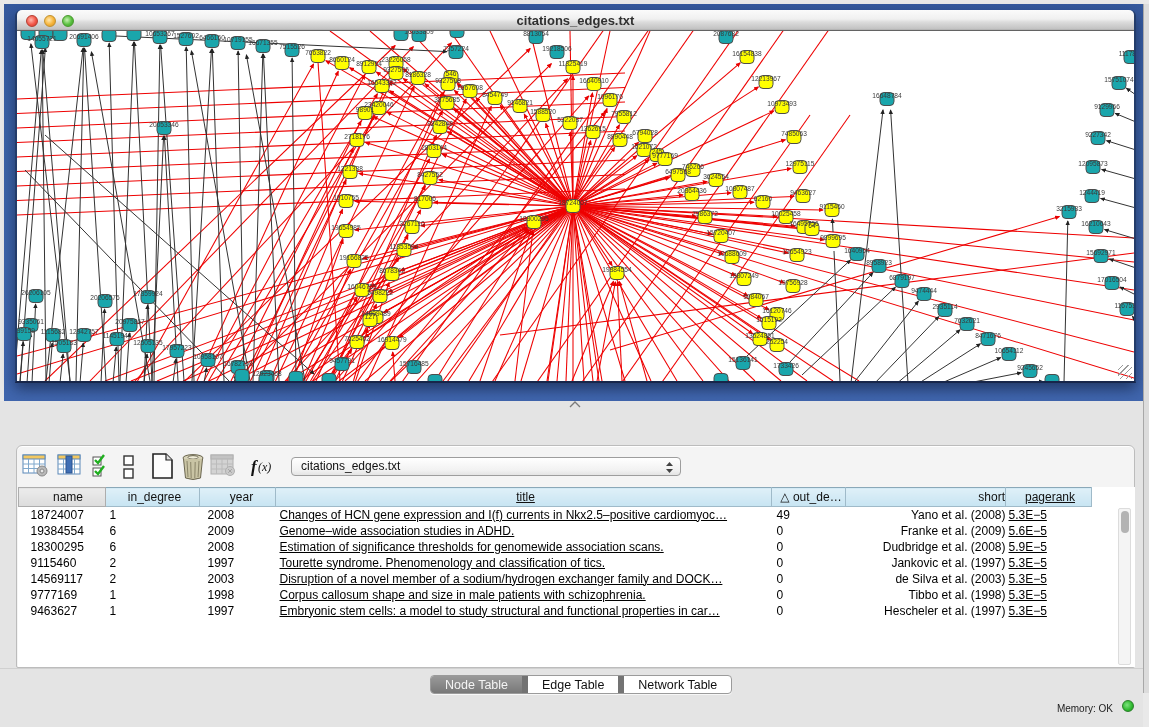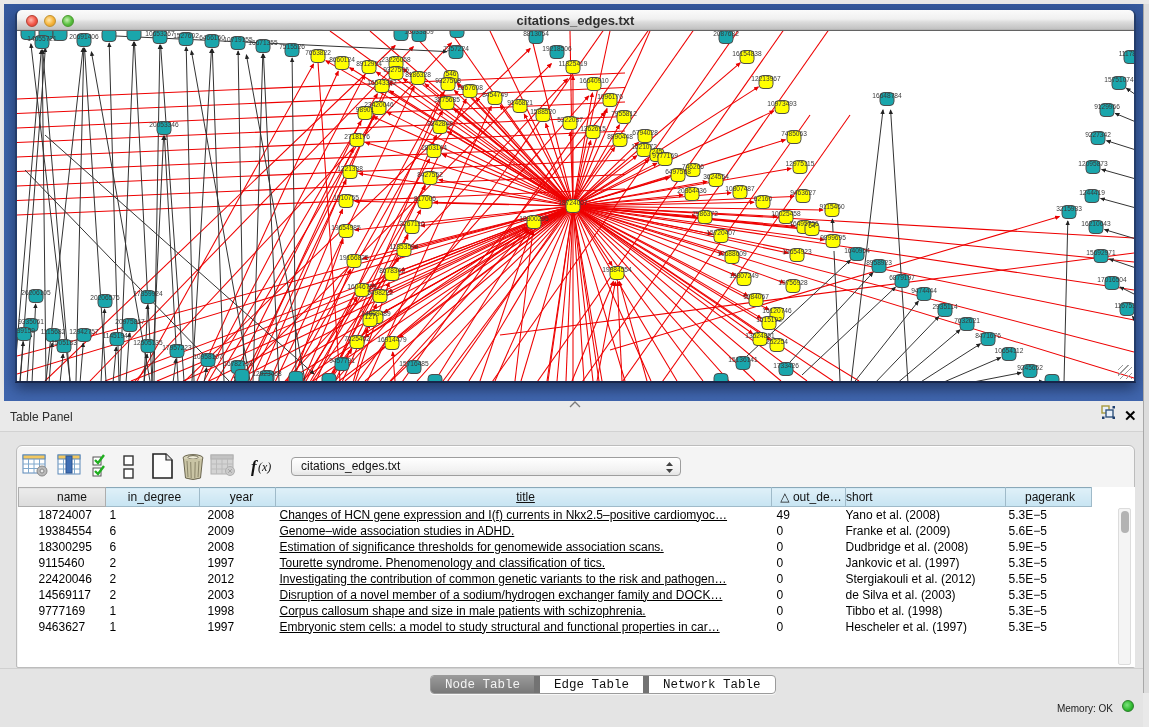--- a/index.html
+++ b/index.html
@@ -21,30 +21,30 @@
 #tp-head .lab { position:absolute; left:10px; top:9px; font-size:12px; color:#2e2e2e; }
 #tp-x { position:absolute; left:1124px; top:6px; font-size:15px; font-weight:bold; color:#000; }
 #panel { position:absolute; left:16px; top:44px; width:1119px; height:223px; background:#f4f4f4; border:1px solid #bcbcbc; border-radius:6px 6px 2px 2px; box-shadow:inset 0 1px 0 #fff; }
 #toolbar { position:absolute; left:1px; top:4px; width:1115px; height:34px; }
 #combo { position:absolute; left:273px; top:7px; width:390px; height:19px; border:1px solid #9d9d9d; border-radius:4px; background:linear-gradient(180deg,#ffffff,#f2f2f2 70%,#e4e4e4); font-size:12px; color:#111; line-height:17px; padding-left:9px; }
 #tbl { position:absolute; left:1px; top:41px; width:1117px; height:180px; background:#fff; overflow:hidden; }
 table { border-collapse:collapse; table-layout:fixed; width:1073px; font-size:12px; }
 th { height:19px; font-weight:normal; font-size:12px; color:#111; background:linear-gradient(180deg,#dff0f8,#c7e4f2); border:1px solid #9fbac9; border-top:1px solid #8aa8b8; }
 th.c1 { background:linear-gradient(180deg,#ececec,#dcdcdc); border-color:#adadad; }
 td { height:16px; white-space:nowrap; overflow:hidden; color:#000; padding:0; }
-.c1 { width:87px; padding-left:20px; }
+.c1 { width:87px; padding-left:12px; }
 .c2 { width:94px; padding-left:4px; }
 .c3 { width:76px; padding-left:8px; }
 .c4 { width:496px; padding-left:4px;text-decoration:underline; }
 .c5 { width:74px; padding-left:5px; }
-.c6 { width:160px; text-align:left; }
-.c7 { width:86px; padding-left:3px; }
+.c6 { width:160px; text-align:right; }
+.c7 { width:86px; padding-left:3px;text-decoration:underline; }
 #sb { position:absolute; right:3px; top:62px; width:13px; height:157px; background:#f4f4f4; border:1px solid #dcdcdc; border-radius:2px;}
 #sb .thumb { position:absolute; left:2px; top:2px; width:8px; height:22px; border-radius:5px; background:#b3b3b3; }
-#tabs { position:absolute; left:430px; top:274px; height:19px; display:flex; border:1px solid #9b9b9b; border-radius:4px; overflow:hidden; background:#fff; box-shadow:0 1px 0 rgba(255,255,255,.7);font-family:Liberation Mono, monospace; }
+#tabs { position:absolute; left:430px; top:274px; height:19px; display:flex; border:1px solid #9b9b9b; border-radius:4px; overflow:hidden; background:#fff; box-shadow:0 1px 0 rgba(255,255,255,.7); }
 #tabs div { font-size:12.5px; padding:2px 14px 0 14px; color:#111; border-left:6px solid #737373; }
 #tabs div:first-child { border-left:none; background:linear-gradient(180deg,#9a9a9a,#787878); color:#f4f4f4; }
 #panel-bottom-line { position:absolute; left:0; top:267px; width:1143px; height:1px; background:#d0d0d0; }
 #mem { position:absolute; left:0; top:294px; width:1143px; height:23px; font-size:11px; color:#222;padding-left:15px; }
 #mem span { position:absolute; right:30px; top:8px; font-size:10px; }
 #mem .led { position:absolute; right:9px; top:5px; width:12px; height:12px; border-radius:50%; background:radial-gradient(circle at 4px 4px,#7fe37f,#2eb82e 60%,#1d8f1d); border:1px solid #2a7f2a; }
 #rstrip { position:absolute; left:1143px; top:4px; width:6px; height:689px; background:#dcdcdc; border-left:1px solid #a8a8a8; }
 #divider-caret { position:absolute; left:569px; top:401px; width:12px; height:7px; }
 </style></head>
 <body>
@@ -611,31 +611,20 @@
 <text x="425" y="201" fill="#3a3a3a">817006</text>
 <text x="534" y="221" fill="#3a3a3a">18300295</text>
 <text x="617" y="272" fill="#3a3a3a">19384554</text>
 <text x="573" y="205" fill="#3a3a3a">18724007</text>
 </g>
 </svg>
       <div id="grip"></div>
     </div>
   </div>
   <div id="tp">
-    <div id="tp-head">
-      <div class="lab">Table Panel</div>
-      <svg style="position:absolute;left:1101px;top:4px" width="15" height="15" viewBox="0 0 15 15">
-        <rect x="1" y="1" width="7" height="7" fill="#e8f0fa" stroke="#a79a3e" stroke-width="1.4"></rect>
-        <rect x="5" y="5" width="7" height="7" fill="#e8f0fa" stroke="#33547e" stroke-width="1.4"></rect>
-        <rect x="11.5" y="1" width="2.5" height="2.5" fill="#1e3f6e"></rect>
-        <rect x="1" y="11.5" width="2.5" height="2.5" fill="#1e3f6e"></rect>
-        <rect x="11.5" y="11.5" width="2.5" height="2.5" fill="#1e3f6e"></rect>
-      </svg>
-      <div id="tp-x">✕</div>
-    </div>
     <div id="panel">
       <div id="toolbar"><svg width="1117" height="34" viewBox="0 0 1117 34" font-family="Liberation Sans, sans-serif">
 
 <g transform="translate(5,5)">
  <rect x="0" y="0" width="22" height="18" fill="#fff" stroke="#5a87b8"></rect>
  <rect x="0" y="0" width="22" height="4" fill="#f3c860" stroke="#5a87b8"></rect>
  <path d="M0 9 H22 M0 13.5 H22 M5.5 4 V18 M11 4 V18 M16.5 4 V18" stroke="#7fa8cc" fill="none"></path>
  <circle cx="19" cy="16" r="5" fill="#b9b9b9" stroke="#888"></circle>
  <circle cx="19" cy="16" r="2" fill="#e8e8e8" stroke="#888"></circle>
 </g>
@@ -730,29 +719,20 @@
 <tr>
                 <td class="c1">9115460</td>
                 <td class="c2">2</td>
                 <td class="c3">1997</td>
                 <td class="c4">Tourette syndrome. Phenomenology and classification of tics.</td>
                 <td class="c5">0</td>
                 <td class="c6">Jankovic et al. (1997)</td>
                 <td class="c7">5.3E−5</td>
               </tr>
 <tr>
-                <td class="c1">22420046</td>
-                <td class="c2">2</td>
-                <td class="c3">2012</td>
-                <td class="c4">Investigating the contribution of common genetic variants to the risk and pathogen…</td>
-                <td class="c5">0</td>
-                <td class="c6">Stergiakouli et al. (2012)</td>
-                <td class="c7">5.5E−5</td>
-              </tr>
-<tr>
                 <td class="c1">14569117</td>
                 <td class="c2">2</td>
                 <td class="c3">2003</td>
                 <td class="c4">Disruption of a novel member of a sodium/hydrogen exchanger family and DOCK…</td>
                 <td class="c5">0</td>
                 <td class="c6">de Silva et al. (2003)</td>
                 <td class="c7">5.3E−5</td>
               </tr>
 <tr>
                 <td class="c1">9777169</td>

